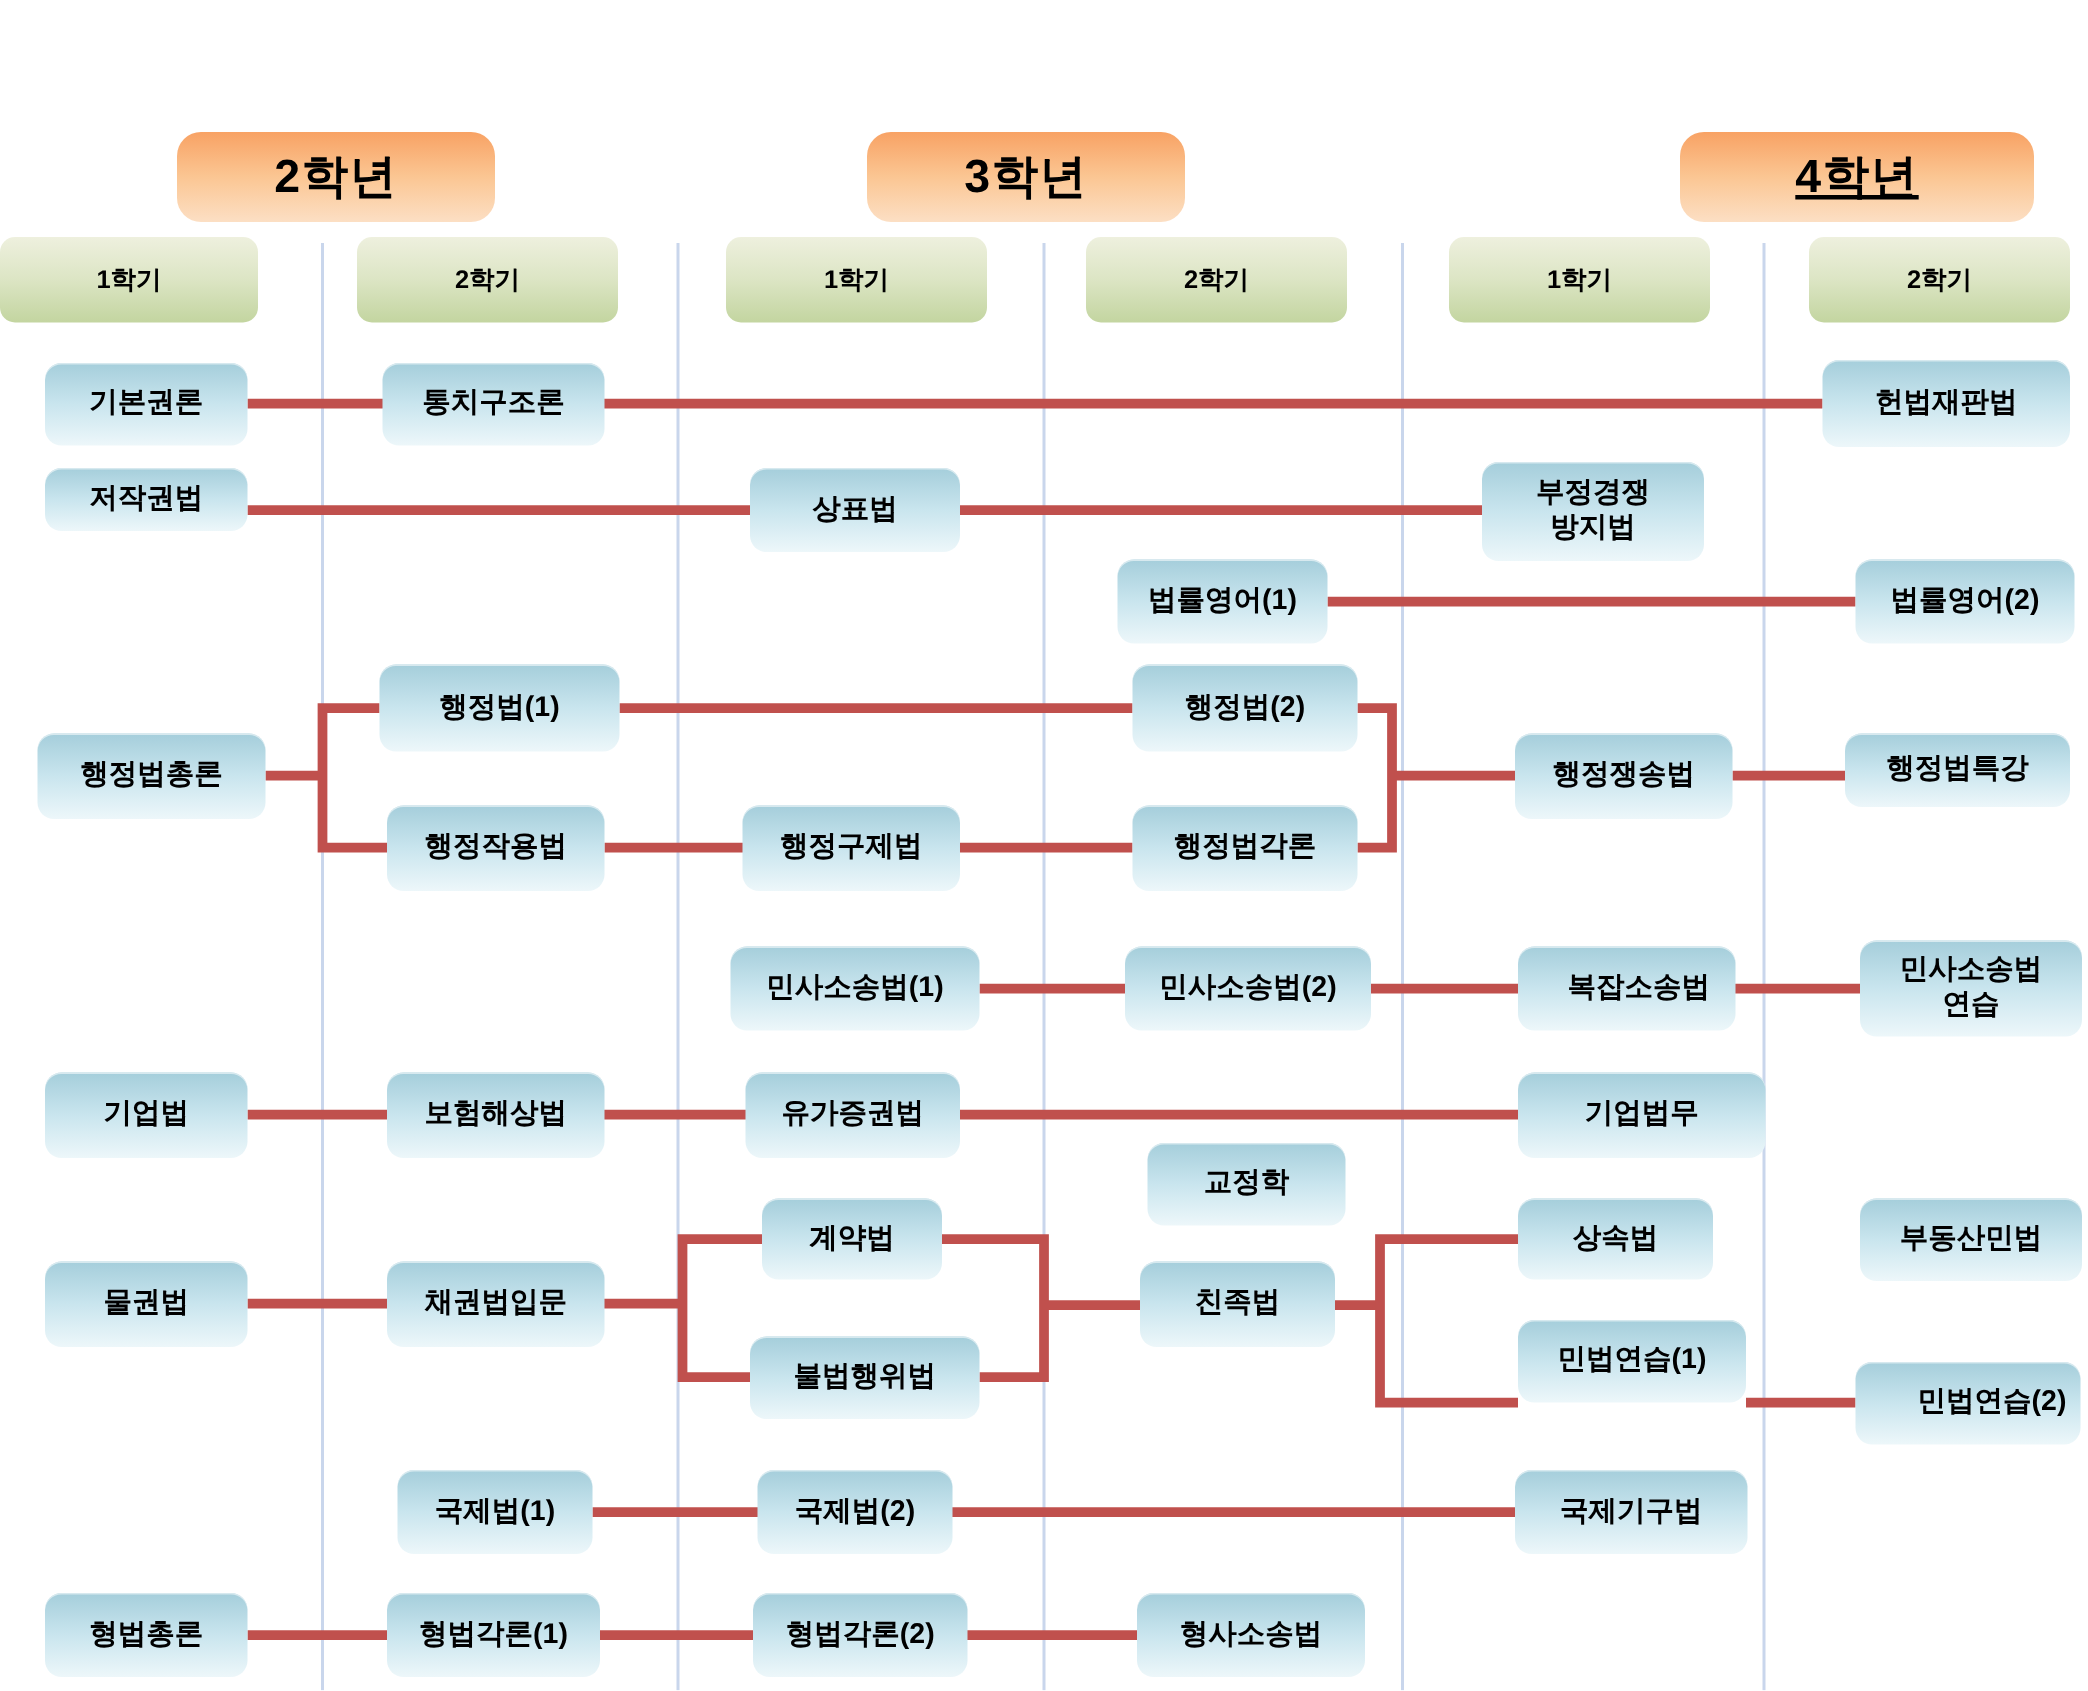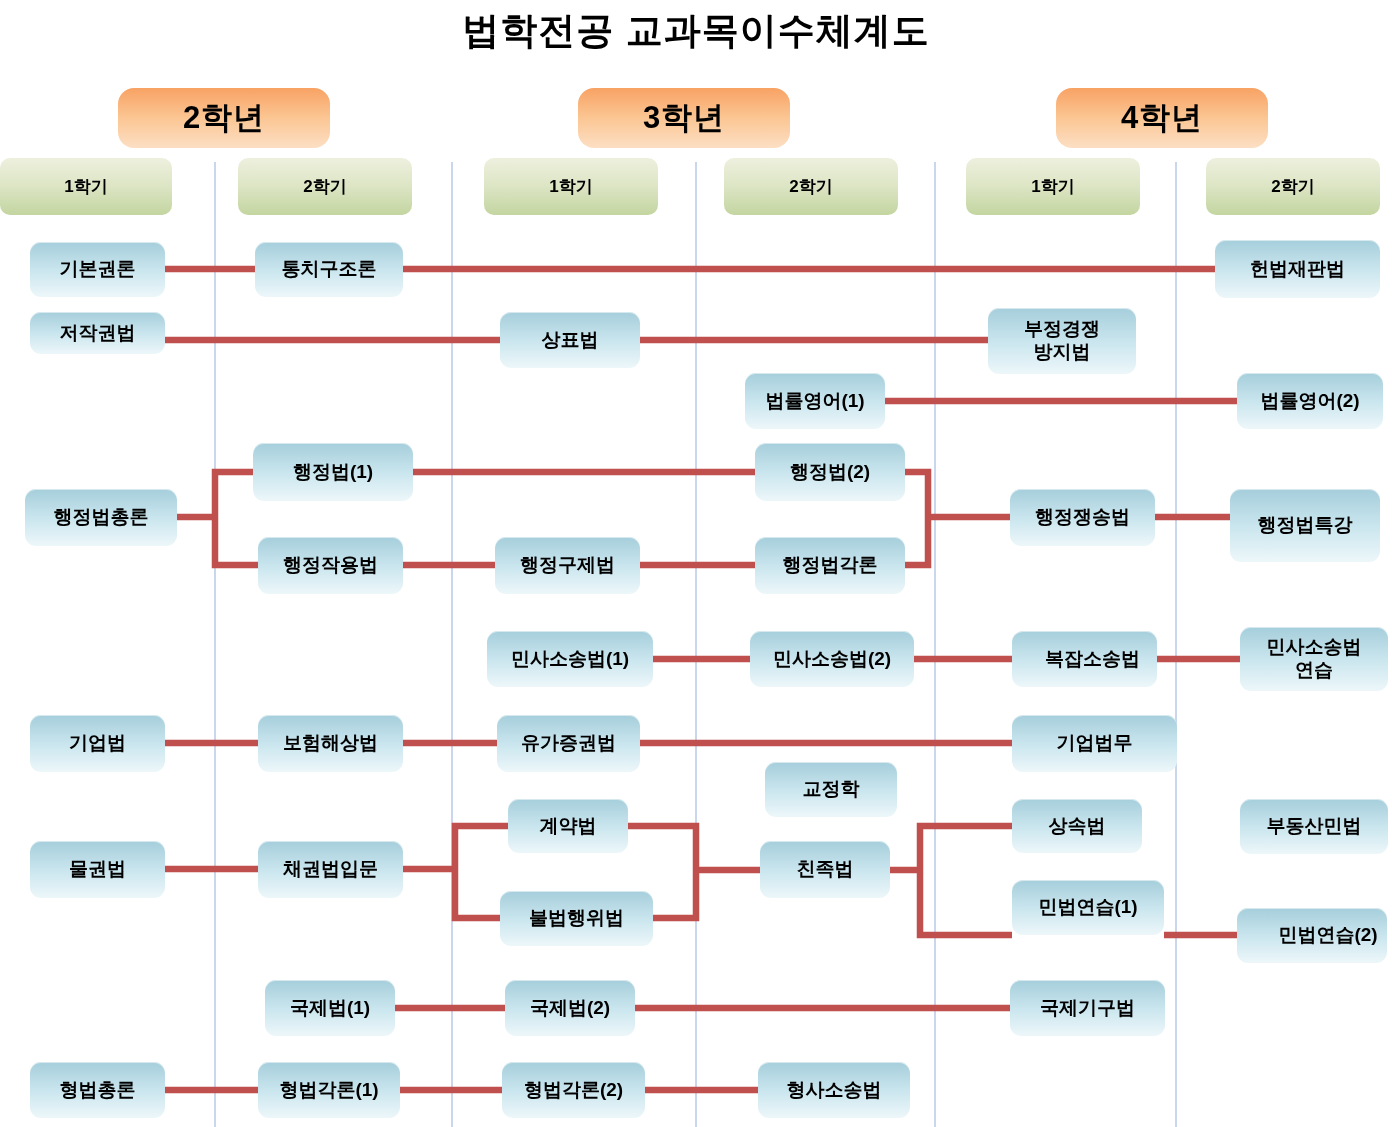--- a/index.html
+++ b/index.html
@@ -23,21 +23,20 @@
   }
   .year { font-size:31px; border-radius:16px; letter-spacing:1px; }
   .sem  { font-size:17px; border-radius:10px; }
   .node { font-size:19px; border-radius:11px; line-height:1.2; padding:2px 4px;
           box-shadow: inset 0 1px 0 rgba(255,255,255,0.55); }
 </style>
 </head>
 <body>
 
 <div class="stage">
-  <h1 class="title">법학전공 교과목이수체계도</h1>
   <div>
       <div class="sep" style="left: 214px; top: 162px; height: 965px; background: rgb(201, 214, 236);"></div>
       <div class="sep" style="left: 451px; top: 162px; height: 965px; background: rgb(201, 214, 236);"></div>
       <div class="sep" style="left: 695px; top: 162px; height: 965px; background: rgb(201, 214, 236);"></div>
       <div class="sep" style="left: 934px; top: 162px; height: 965px; background: rgb(201, 214, 236);"></div>
       <div class="sep" style="left: 1175px; top: 162px; height: 965px; background: rgb(201, 214, 236);"></div>
     </div>
   <svg class="connectors" width="1392" height="1127" viewBox="0 0 1392 1127">
       <polyline points="165,269 1215,269" fill="none" stroke="#c0504d" stroke-width="6.5" stroke-linejoin="miter"></polyline>
       <polyline points="165,340 988,340" fill="none" stroke="#c0504d" stroke-width="6.5" stroke-linejoin="miter"></polyline>
@@ -57,21 +56,21 @@
       <polyline points="696,870 760,870" fill="none" stroke="#c0504d" stroke-width="6.5" stroke-linejoin="miter"></polyline>
       <polyline points="890,870 920,870" fill="none" stroke="#c0504d" stroke-width="6.5" stroke-linejoin="miter"></polyline>
       <polyline points="1012,826 920,826 920,935 1012,935" fill="none" stroke="#c0504d" stroke-width="6.5" stroke-linejoin="miter"></polyline>
       <polyline points="1164,935 1237,935" fill="none" stroke="#c0504d" stroke-width="6.5" stroke-linejoin="miter"></polyline>
       <polyline points="395,1008 1010,1008" fill="none" stroke="#c0504d" stroke-width="6.5" stroke-linejoin="miter"></polyline>
       <polyline points="165,1090 758,1090" fill="none" stroke="#c0504d" stroke-width="6.5" stroke-linejoin="miter"></polyline>
     </svg>
   <div>
       <div class="year" style="left: 118px; top: 88px; width: 212px; height: 60px; background: linear-gradient(rgb(248, 162, 100) 0%, rgb(251, 198, 147) 50%, rgb(252, 223, 196) 100%);">2학년</div>
       <div class="year" style="left: 578px; top: 88px; width: 212px; height: 60px; background: linear-gradient(rgb(248, 162, 100) 0%, rgb(251, 198, 147) 50%, rgb(252, 223, 196) 100%);">3학년</div>
-      <div class="year" style="left: 1056px; top: 88px; width: 212px; height: 60px; background: linear-gradient(rgb(248, 162, 100) 0%, rgb(251, 198, 147) 50%, rgb(252, 223, 196) 100%);">4학년</div>
+      <div class="year" style="left: 1120px; top: 88px; width: 236px; height: 60px; background: linear-gradient(rgb(248, 162, 100) 0%, rgb(251, 198, 147) 50%, rgb(252, 223, 196) 100%); text-decoration: underline;">4학년</div>
       <div class="sem" style="left: 0px; top: 158px; width: 172px; height: 57px; background: linear-gradient(rgb(238, 240, 222) 0%, rgb(220, 229, 196) 50%, rgb(195, 213, 160) 100%);">1학기</div>
       <div class="sem" style="left: 238px; top: 158px; width: 174px; height: 57px; background: linear-gradient(rgb(238, 240, 222) 0%, rgb(220, 229, 196) 50%, rgb(195, 213, 160) 100%);">2학기</div>
       <div class="sem" style="left: 484px; top: 158px; width: 174px; height: 57px; background: linear-gradient(rgb(238, 240, 222) 0%, rgb(220, 229, 196) 50%, rgb(195, 213, 160) 100%);">1학기</div>
       <div class="sem" style="left: 724px; top: 158px; width: 174px; height: 57px; background: linear-gradient(rgb(238, 240, 222) 0%, rgb(220, 229, 196) 50%, rgb(195, 213, 160) 100%);">2학기</div>
       <div class="sem" style="left: 966px; top: 158px; width: 174px; height: 57px; background: linear-gradient(rgb(238, 240, 222) 0%, rgb(220, 229, 196) 50%, rgb(195, 213, 160) 100%);">1학기</div>
       <div class="sem" style="left: 1206px; top: 158px; width: 174px; height: 57px; background: linear-gradient(rgb(238, 240, 222) 0%, rgb(220, 229, 196) 50%, rgb(195, 213, 160) 100%);">2학기</div>
     </div>
   <div>
       <div class="node" style="left: 30px; top: 242px; width: 135px; height: 55px; background: linear-gradient(rgb(165, 206, 219) 0%, rgb(201, 229, 238) 50%, rgb(237, 247, 250) 100%);">기본권론</div>
       <div class="node" style="left: 30px; top: 312px; width: 135px; height: 42px; background: linear-gradient(rgb(165, 206, 219) 0%, rgb(201, 229, 238) 50%, rgb(237, 247, 250) 100%);">저작권법</div>
@@ -104,19 +103,19 @@
       <div class="node" style="left: 988px; top: 308px; width: 148px; height: 66px; background: linear-gradient(rgb(165, 206, 219) 0%, rgb(201, 229, 238) 50%, rgb(237, 247, 250) 100%);">부정경쟁
 방지법</div>
       <div class="node" style="left: 1010px; top: 489px; width: 145px; height: 57px; background: linear-gradient(rgb(165, 206, 219) 0%, rgb(201, 229, 238) 50%, rgb(237, 247, 250) 100%);">행정쟁송법</div>
       <div class="node" style="left: 1012px; top: 631px; width: 145px; height: 56px; background: linear-gradient(rgb(165, 206, 219) 0%, rgb(201, 229, 238) 50%, rgb(237, 247, 250) 100%); padding-left: 20px;">복잡소송법</div>
       <div class="node" style="left: 1012px; top: 715px; width: 165px; height: 57px; background: linear-gradient(rgb(165, 206, 219) 0%, rgb(201, 229, 238) 50%, rgb(237, 247, 250) 100%); text-align: right;">기업법무</div>
       <div class="node" style="left: 1012px; top: 799px; width: 130px; height: 54px; background: linear-gradient(rgb(165, 206, 219) 0%, rgb(201, 229, 238) 50%, rgb(237, 247, 250) 100%);">상속법</div>
       <div class="node" style="left: 1012px; top: 880px; width: 152px; height: 55px; background: linear-gradient(rgb(165, 206, 219) 0%, rgb(201, 229, 238) 50%, rgb(237, 247, 250) 100%);">민법연습(1)</div>
       <div class="node" style="left: 1010px; top: 980px; width: 155px; height: 56px; background: linear-gradient(rgb(165, 206, 219) 0%, rgb(201, 229, 238) 50%, rgb(237, 247, 250) 100%);">국제기구법</div>
       <div class="node" style="left: 1215px; top: 240px; width: 165px; height: 58px; background: linear-gradient(rgb(165, 206, 219) 0%, rgb(201, 229, 238) 50%, rgb(237, 247, 250) 100%);">헌법재판법</div>
       <div class="node" style="left: 1237px; top: 373px; width: 146px; height: 56px; background: linear-gradient(rgb(165, 206, 219) 0%, rgb(201, 229, 238) 50%, rgb(237, 247, 250) 100%);">법률영어(2)</div>
-      <div class="node" style="left: 1230px; top: 489px; width: 150px; height: 73px; background: linear-gradient(rgb(165, 206, 219) 0%, rgb(201, 229, 238) 50%, rgb(237, 247, 250) 100%);">행정법특강</div>
+      <div class="node" style="left: 1230px; top: 489px; width: 150px; height: 49px; background: linear-gradient(rgb(165, 206, 219) 0%, rgb(201, 229, 238) 50%, rgb(237, 247, 250) 100%);">행정법특강</div>
       <div class="node" style="left: 1240px; top: 627px; width: 148px; height: 64px; background: linear-gradient(rgb(165, 206, 219) 0%, rgb(201, 229, 238) 50%, rgb(237, 247, 250) 100%); border-radius: 11px;">민사소송법
 연습</div>
       <div class="node" style="left: 1240px; top: 799px; width: 148px; height: 55px; background: linear-gradient(rgb(165, 206, 219) 0%, rgb(201, 229, 238) 50%, rgb(237, 247, 250) 100%);">부동산민법</div>
       <div class="node" style="left: 1237px; top: 908px; width: 150px; height: 55px; background: linear-gradient(rgb(165, 206, 219) 0%, rgb(201, 229, 238) 50%, rgb(237, 247, 250) 100%); padding-left: 36px;">민법연습(2)</div>
     </div>
 </div>
 
 </body></html>

